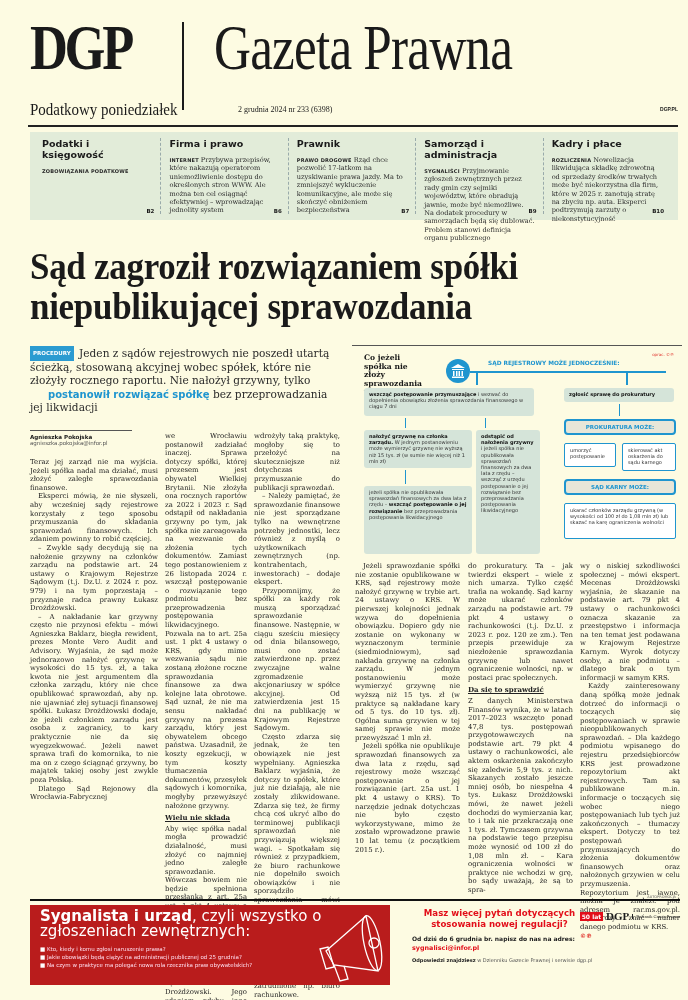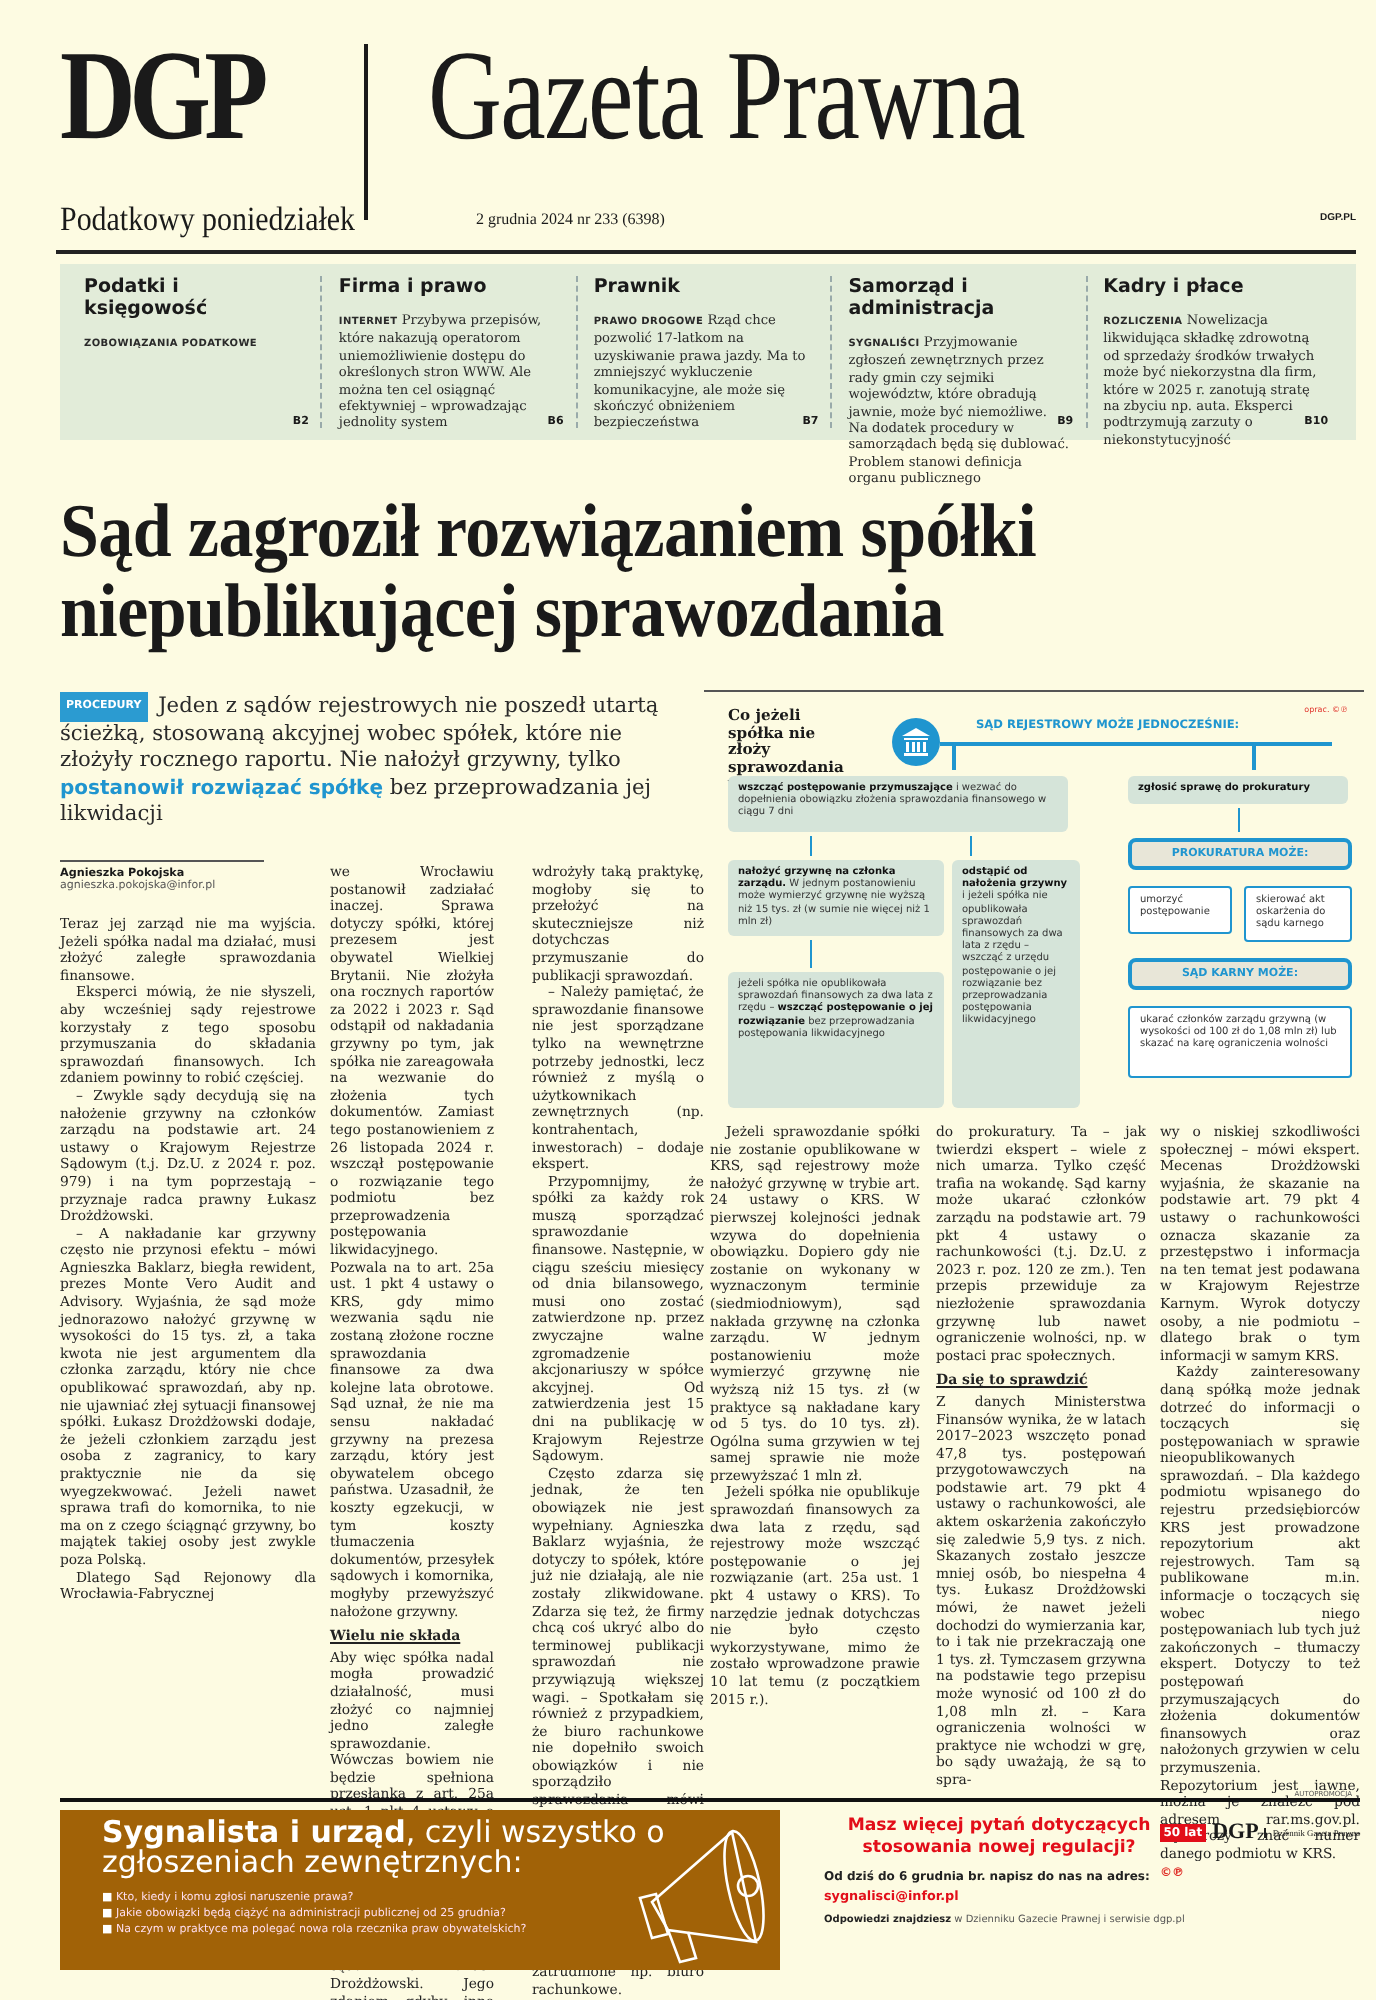--- a/index.html
+++ b/index.html
@@ -20,54 +20,54 @@
   .sec:first-child { border-left: none; padding-left: 4px; }
   .sec-title { font-family: "DejaVu Sans", sans-serif; font-weight: bold; font-size: 9.5px; margin-bottom: 7px; }
   .sec-body { font-size: 6.6px; line-height: 8.4px; color: #2a2a2a; }
   .sec-tag { font-family: "DejaVu Sans", sans-serif; font-weight: bold; font-size: 5px; letter-spacing: 0.2px; }
   .sec-page { position: absolute; right: 6px; bottom: 0; font-family: "DejaVu Sans", sans-serif; font-weight: bold; font-size: 5.5px; }
 
   .headline { position: absolute; left: 30px; top: 246px; width: 640px; font-family: "Liberation Serif", serif; font-size: 38px; line-height: 40px; transform: scaleX(0.92); transform-origin: left top; letter-spacing: -0.3px; }
 
   .lead { position: absolute; left: 30px; top: 346px; width: 305px; font-size: 10.6px; line-height: 13.2px; color: #2a2a2a; }
   .lead-tag { display: inline-block; background: #2b9bd1; color: #fff; font-family: "DejaVu Sans", sans-serif; font-weight: bold; font-size: 5.5px; padding: 1px 3px; vertical-align: 2px; margin-right: 2px; }
-  .lead-hl { color: #1f95cf; font-family: "DejaVu Sans", sans-serif; font-weight: bold; font-size: 10px; }
+  .lead-hl { color: #1f95cf; font-family: "DejaVu Sans", sans-serif; font-weight: bold; font-size: 10px; margin-left: 18px; }
 
   .byline-rule { position: absolute; left: 30px; top: 430px; width: 102px; height: 1px; background: #555; }
   .byline { position: absolute; left: 30px; top: 434px; font-family: "DejaVu Sans", sans-serif; font-size: 5.5px; }
   .byline b { display: block; font-size: 5.6px; }
   .byline span { color: #555; }
 
   .col { position: absolute; font-size: 6.9px; line-height: 8.6px; text-align: justify; color: #222; }
   .col p { text-indent: 8px; }
   .col p.first { text-indent: 0; }
   .col h4 { font-family: "DejaVu Serif", serif; font-weight: bold; font-size: 7px; margin: 4px 0 2px; text-decoration: underline; }
   .col1 { left: 30px; top: 458px; width: 128px; }
   .col2 { left: 165px; top: 432px; width: 82px; }
-  .col3 { left: 254px; top: 432px; width: 86px; margin-left: 12px; }
+  .col3 { left: 254px; top: 432px; width: 86px; }
   .col4 { left: 355px; top: 562px; width: 105px; }
   .col5 { left: 468px; top: 562px; width: 105px; }
   .col6 { left: 580px; top: 562px; width: 100px; }
   .endmark { color: #e0322b; font-weight: bold; font-family: "DejaVu Sans", sans-serif; font-size: 6px; }
 
   .info { position: absolute; left: 352px; top: 345px; width: 330px; height: 212px; border-top: 1px solid #555; }
   .info-q { position: absolute; left: 12px; top: 8px; font-family: "DejaVu Serif", serif; font-weight: bold; font-size: 7.6px; line-height: 8.5px; width: 60px; }
   .info-src { position: absolute; right: 8px; top: 6px; font-family: "DejaVu Sans", sans-serif; font-size: 4px; color: #e0322b; }
   .court-icon { position: absolute; left: 94px; top: 13px; width: 24px; height: 24px; border-radius: 50%; background: #1f95cf; }
   .info-head { position: absolute; left: 136px; top: 14px; font-family: "DejaVu Sans", sans-serif; font-weight: bold; font-size: 5.8px; color: #1f95cf; }
   .hline { position: absolute; background: #1f95cf; }
   .box { position: absolute; font-family: "DejaVu Sans", sans-serif; font-size: 5px; line-height: 6.2px; color: #333; padding: 3px 5px; }
   .box.g { background: #d5e4d9; border-radius: 3px; }
   .box.w { background: #fff; border: 1px solid #1f95cf; border-radius: 2px; }
   .box.p { background: #e8e6d8; border: 2px solid #1f95cf; border-radius: 4px; text-align: center; color: #1f95cf; font-weight: bold; font-size: 5.5px; }
   .box b { color: #111; }
 
   .promo-rule { position: absolute; left: 30px; top: 899px; width: 650px; height: 2px; background: #111; }
   .promo-src { position: absolute; right: 12px; top: 895px; font-family: "DejaVu Sans", sans-serif; font-size: 3.5px; color: #555; background: #fdfbe2; padding-left: 3px; }
-  .promo-red { position: absolute; left: 30px; top: 905px; width: 360px; height: 80px; background: #a16207; color: #fff; font-family: "DejaVu Sans", sans-serif; padding: 4px 21px; overflow: hidden; }
+  .promo-red { position: absolute; left: 30px; top: 905px; width: 360px; height: 80px; background: #b91c1c; color: #fff; font-family: "DejaVu Sans", sans-serif; padding: 4px 10px; overflow: hidden; }
   .promo-title { font-size: 15px; line-height: 15px; }
   .promo-title b { font-weight: bold; }
   .promo-list { margin-top: 6px; font-size: 5.5px; line-height: 8px; color: #fde; }
   .promo-list div::before { content: "■ "; color: #fff; }
   .megaphone { position: absolute; right: -6px; top: -4px; width: 90px; height: 90px; }
   .promo-right { position: absolute; left: 412px; top: 908px; width: 270px; font-family: "DejaVu Sans", sans-serif; }
   .pr-q { color: #e20e19; font-weight: bold; font-size: 8.6px; line-height: 10.5px; width: 175px; text-align: center; }
   .pr-line { font-size: 6px; margin-top: 6px; font-weight: bold; color: #222; }
   .pr-mail { color: #e20e19; font-weight: bold; font-size: 6.4px; margin-top: 2px; }
   .pr-ans { font-size: 5px; margin-top: 5px; color: #555; }

